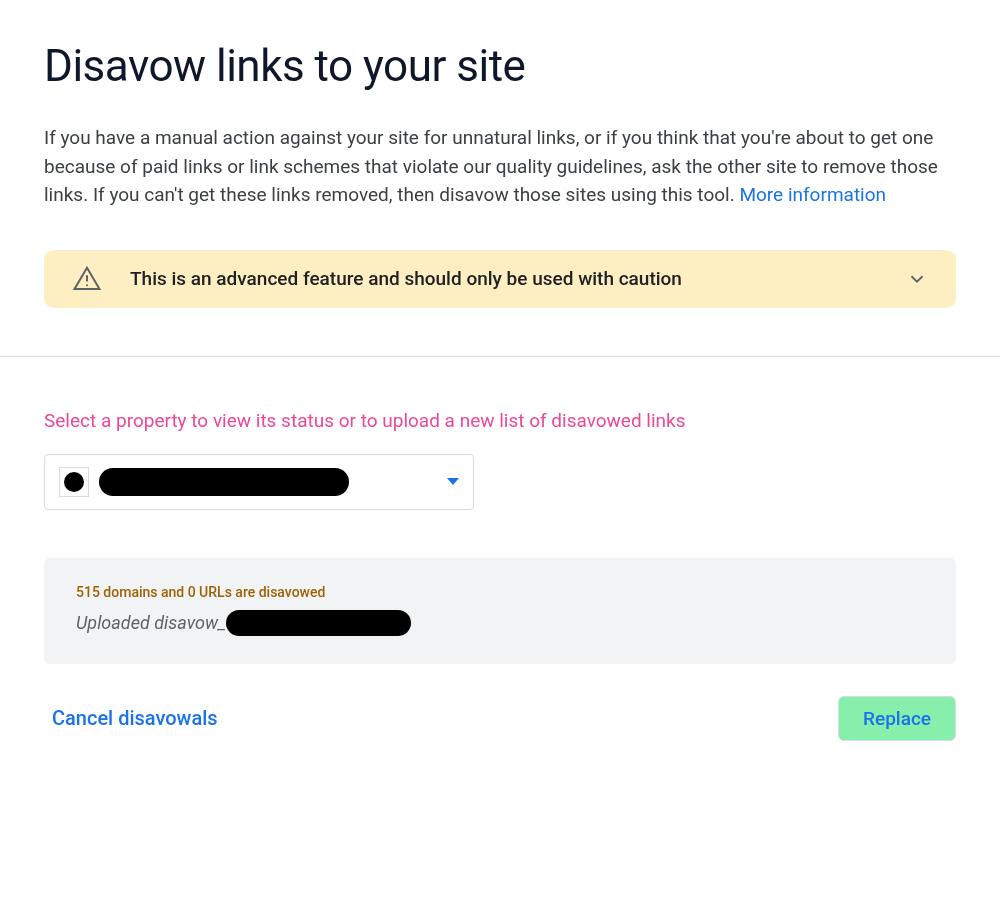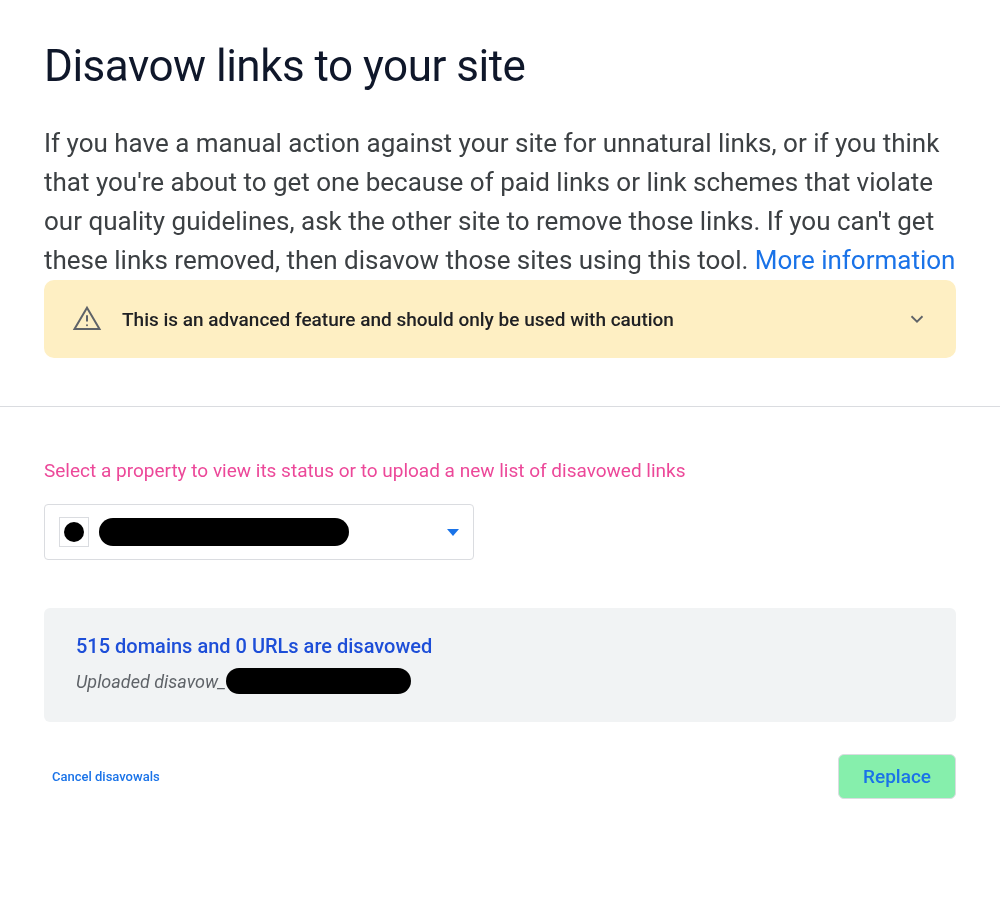--- a/index.html
+++ b/index.html
@@ -13,36 +13,37 @@
       padding: 40px 44px 40px 44px;
     }
     h1 {
       font-size: 44px;
       font-weight: 400;
       color: #0f172a;
       margin-bottom: 32px;
       letter-spacing: -0.5px;
     }
     .description {
-      font-size: 26px;
+      font-size: 19px;
       line-height: 1.5;
       color: #3c4043;
+      margin-bottom: 40px;
       max-width: 920px;
     }
     .description a {
       color: #1a73e8;
       text-decoration: none;
     }
     .warning-box {
       background: #feefc3;
       border-radius: 10px;
-      padding: 24px 28px;
-      display: flex;
-      align-items: center;
-      gap: 20px;
+      padding: 14px 28px;
+      display: flex;
+      align-items: center;
+      gap: 28px;
       margin-bottom: 48px;
     }
     .warning-icon svg {
       width: 30px;
       height: 30px;
       display: block;
     }
     .warning-text {
       flex: 1;
       font-size: 19px;
@@ -104,23 +105,23 @@
       border-right: 6px solid transparent;
       border-top: 7px solid #1a73e8;
     }
     .status-card {
       background: #f1f3f4;
       border-radius: 6px;
       padding: 26px 32px 28px 32px;
       margin-bottom: 26px;
     }
     .status-headline {
-      font-size: 20px;
-      font-weight: 500;
-      color: #1d4ed8;
+      font-size: 14px;
+      font-weight: 500;
+      color: #a16207;
       margin-bottom: 10px;
     }
     .status-subline {
       font-size: 18px;
       color: #5f6368;
       display: flex;
       align-items: center;
       flex-wrap: wrap;
       font-style: italic;
     }
@@ -136,21 +137,21 @@
       display: flex;
       align-items: center;
       justify-content: flex-start;
       gap: 12px;
       padding: 6px 0;
     }
     .btn-text {
       background: none;
       border: none;
       color: #1a73e8;
-      font-size: 13px;
+      font-size: 20px;
       font-weight: 500;
       padding: 10px 8px;
       cursor: pointer;
       font-family: inherit;
     }
     .actions-spacer { flex: 1; }
     .btn-outline {
       background: #86efac;
       border: 1px solid #dadce0;
       color: #1a73e8;

